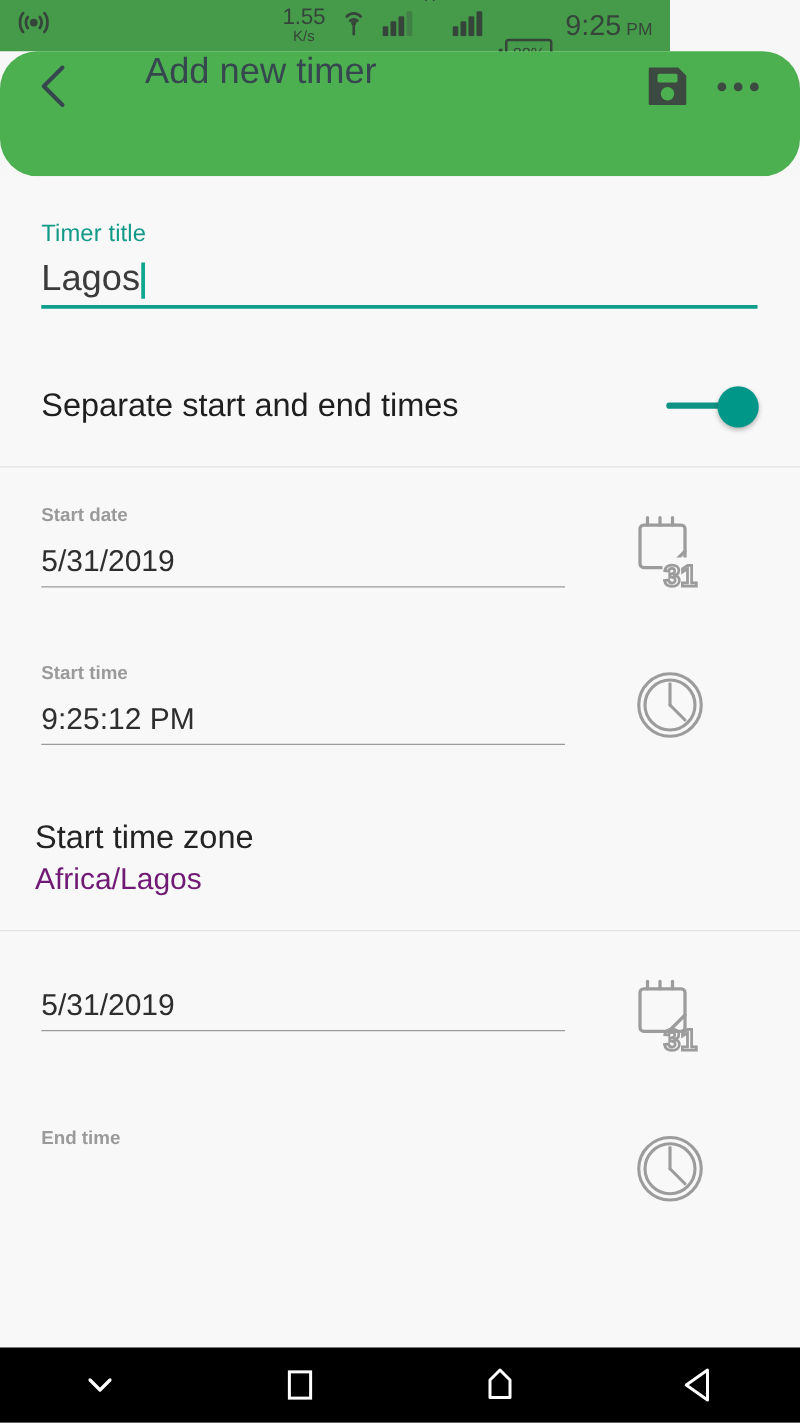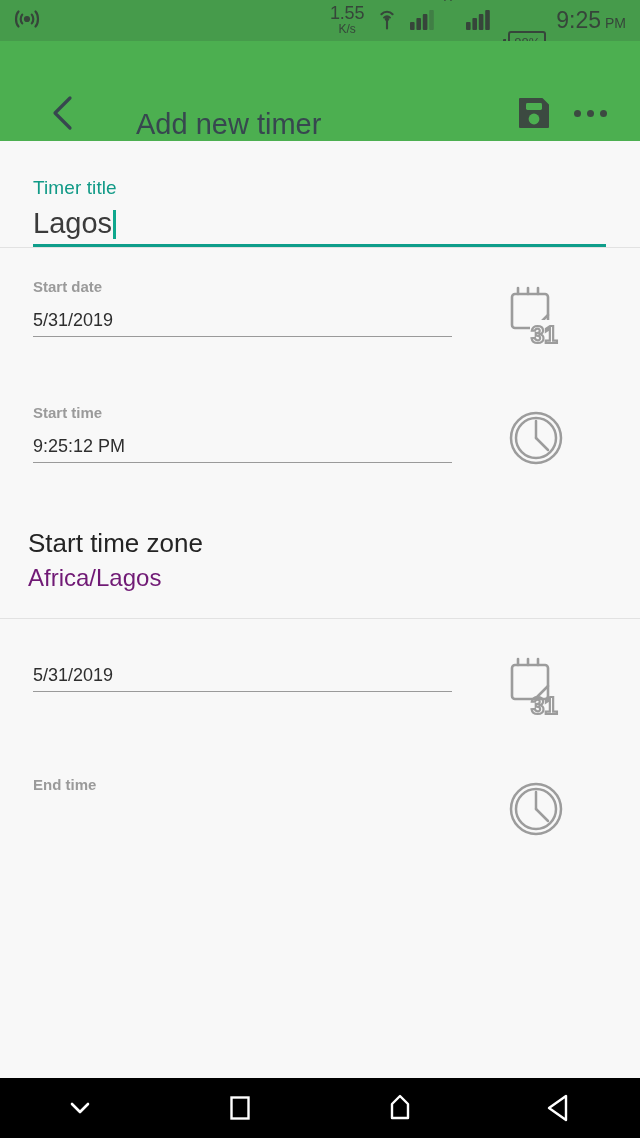--- a/index.html
+++ b/index.html
@@ -15,21 +15,21 @@
     width: 640px;
     height: 1138px;
     overflow: hidden;
     background: #f7f7f7;
   }
 
   
   #status-bar {
     position: absolute;
     left: 0; top: 0;
-    width: 640px; height: 41px;
+    width: 536px; height: 41px;
     background: #469b4b;
     display: flex;
     align-items: center;
     box-sizing: border-box;
     padding: 0 14px 0 12px;
   }
   .sb-left {
     display: flex;
     align-items: center;
   }
@@ -84,23 +84,24 @@
   .clock .hm { font-size: 23px; }
   .clock .ap { font-size: 14px; }
 
   
   #app-bar {
     position: absolute;
     left: 0; top: 41px;
     width: 640px; height: 100px;
     background: #4caf50;
     display: flex;
-    align-items: flex-end;
+    align-items: flex-start;
     box-sizing: border-box;
-    padding: 0 22px 0 36px;
+    padding: 0 22px 0 16px;
+    border-radius: 30px;
   }
   #app-bar .title {
     font-size: 29px;
     color: #37474f;
     margin-left: 44px;
     white-space: nowrap;
   }
   .bar-btn {
     width: 56px; height: 56px;
     display: flex;
@@ -213,21 +214,21 @@
     color: #9a9a9a;
     font-weight: bold;
   }
   .dt-value-wrap {
     margin-top: 15px;
     width: 419px;
     border-bottom: 1px solid #9a9a9a;
     padding-bottom: 5px;
   }
   .dt-value {
-    font-size: 18px;
+    font-size: 24px;
     color: #2e2e2e;
     margin-top: 28px;
   }
   .dt-icon {
     position: absolute;
     right: 72px;
     top: 36px;
     width: 64px; height: 64px;
   }
 
@@ -366,20 +367,27 @@
   <div id="content">
 
     <div class="title-field">
       <div class="field-label-accent">Timer title</div>
       <div class="title-input-row" placeholder="Timer title">
         <span class="title-value">Lagos</span>
         <span class="caret"></span>
       </div>
     </div>
 
+    <div class="switch-row" style="margin-top:30px;">
+      <span class="switch-label">Separate start and end times</span>
+      <span class="switch">
+        <span class="track"></span>
+        <span class="thumb"></span>
+      </span>
+    </div>
 
     <div class="divider"></div>
 
     <div class="dt-row" style="padding-top:30px;">
       <div class="dt-label">Start date</div>
       <div class="dt-value-wrap">
         <span class="dt-value">5/31/2019</span>
       </div>
       <span class="dt-icon">
         <svg width="64" height="64" viewBox="0 0 64 64">

